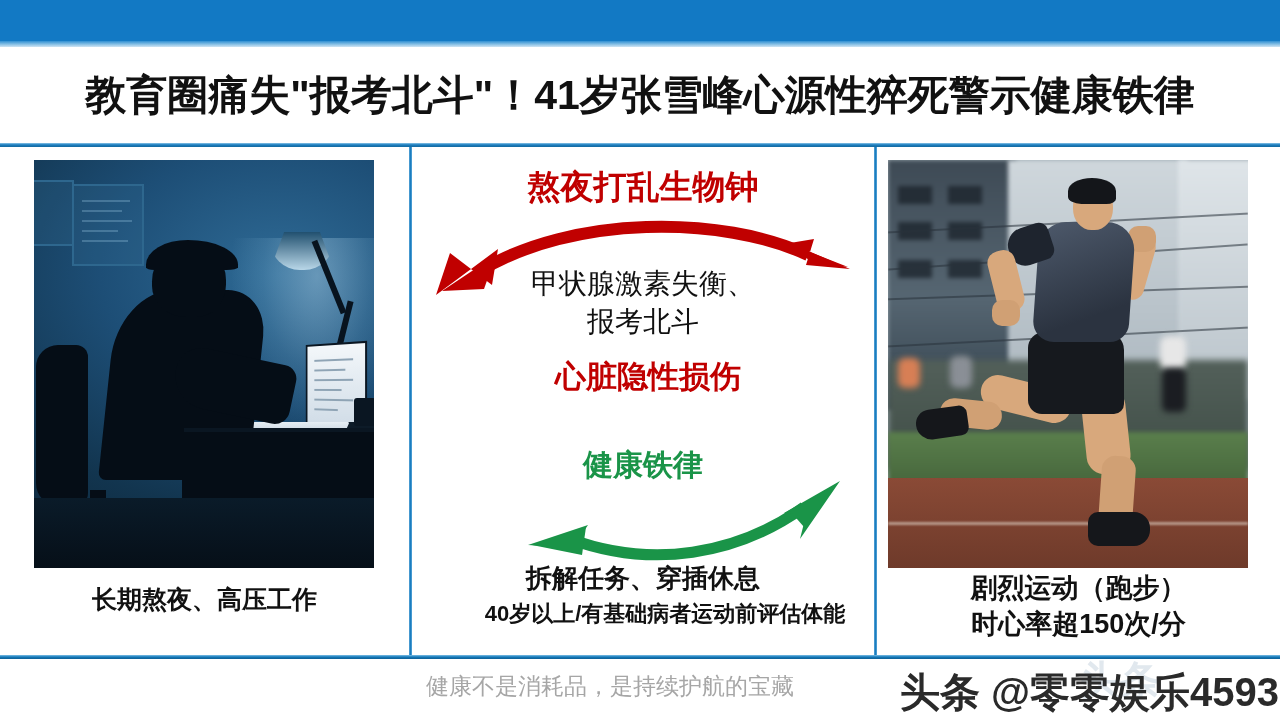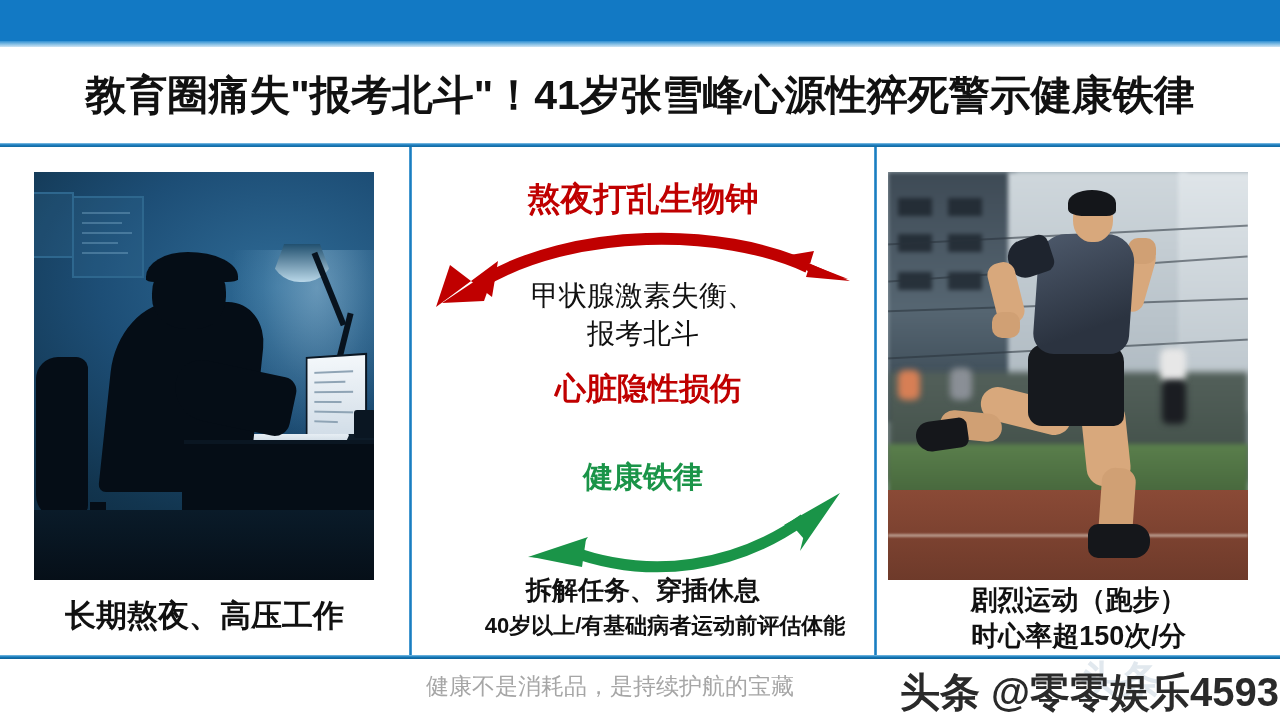--- a/index.html
+++ b/index.html
@@ -68,21 +68,21 @@
     width: 3px;
     height: 510px;
     background: linear-gradient(90deg, #5aa6d8 0%, #1b7dbf 50%, #5aa6d8 100%);
   }
   #divider-left  { left: 409px; }
   #divider-right { left: 874px; }
 
   
   .panel {
     position: absolute;
-    top: 12px;
+    top: 0;
     height: 510px;
   }
   #panel-left  { left: 0px;   width: 409px; }
   #panel-mid   { left: 412px; width: 462px; }
   #panel-right { left: 877px; width: 338px; }
 
   
   .photo {
     position: absolute;
     overflow: hidden;
@@ -345,21 +345,21 @@
   
   .caption {
     position: absolute;
     text-align: center;
     color: #111111;
     font-weight: bold;
     white-space: nowrap;
   }
   #caption-left {
     left: 0; top: 436px; width: 409px;
-    font-size: 31px;
+    font-size: 25px;
   }
   #caption-right {
     left: 0; top: 424px; width: 403px;
     font-size: 27px; line-height: 1.32;
   }
 
   
   #footer-rule {
     position: absolute; left: 0; top: 655px;
     width: 1280px; height: 4px;

